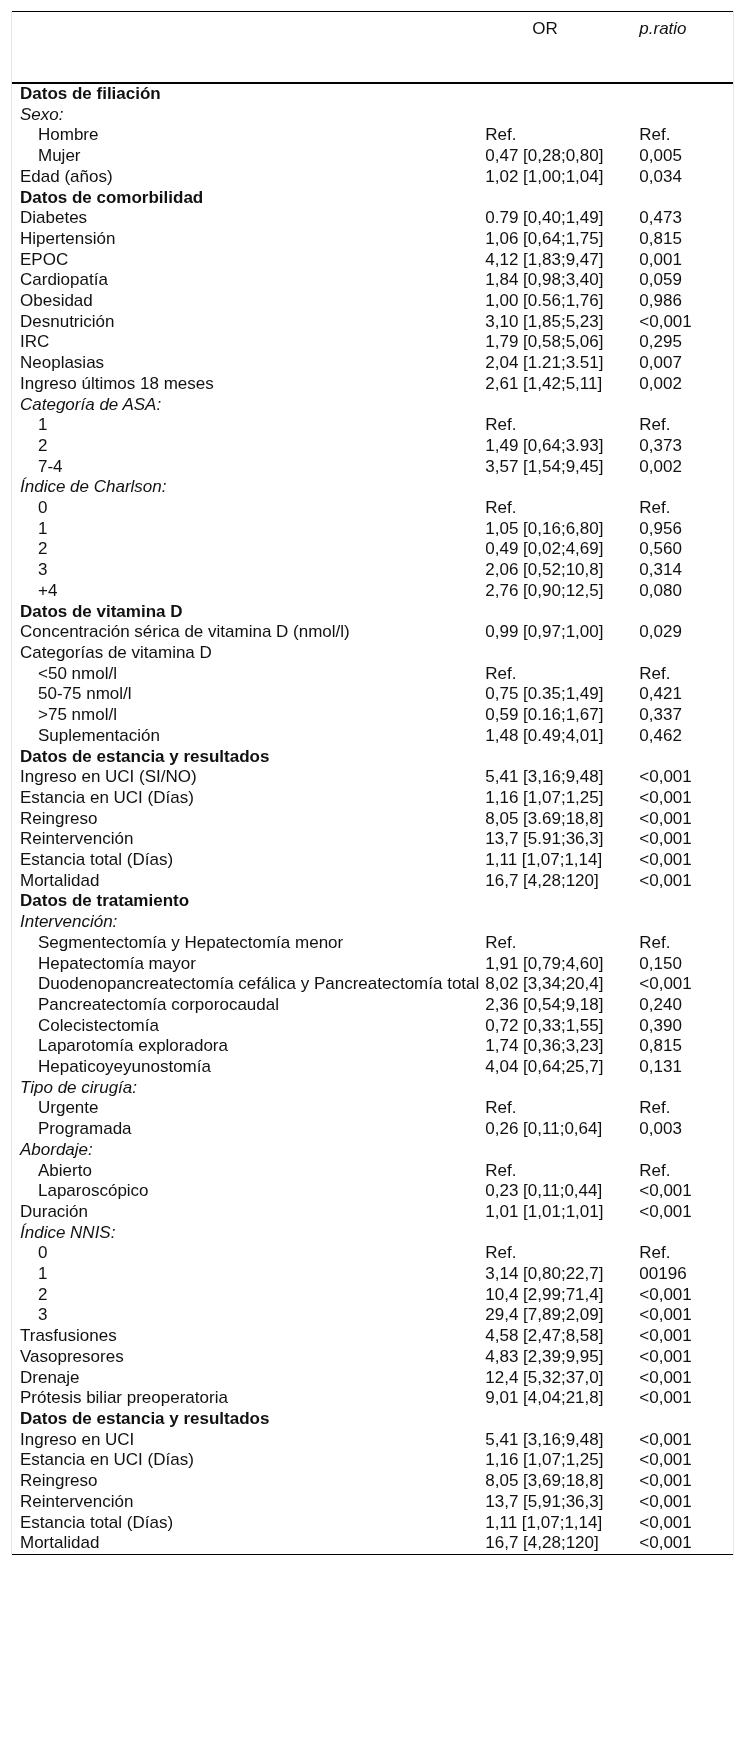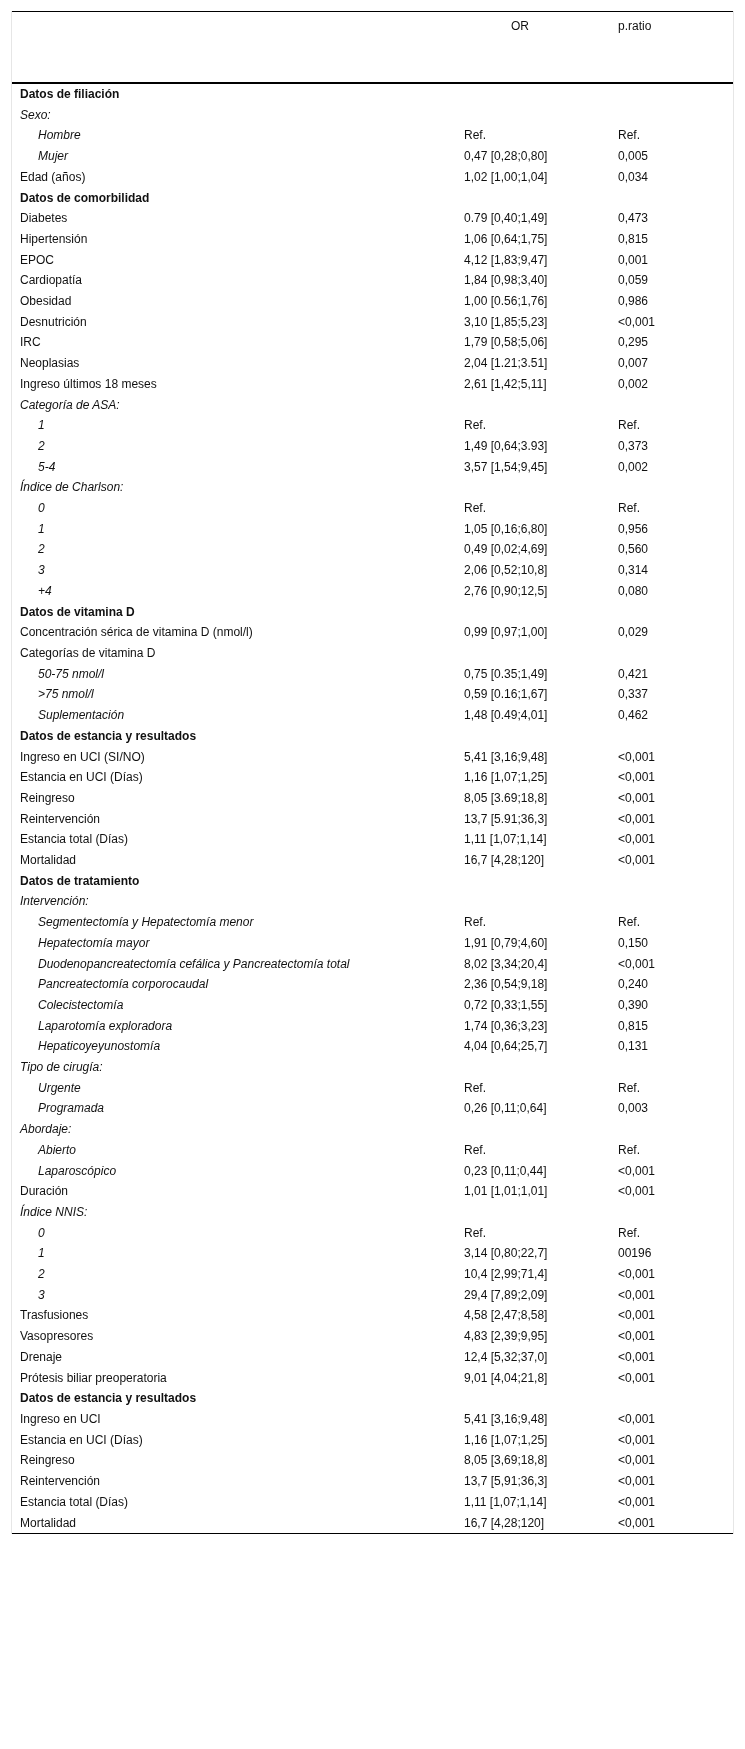--- a/index.html
+++ b/index.html
@@ -2,35 +2,35 @@
 <html><head>
 <meta charset="utf-8">
 <style>
   html, body { margin: 0; padding: 0; background: #ffffff; }
   body { width: 745px; height: 1749px; position: relative; font-family: "Liberation Sans", sans-serif; color: #111; }
   .tbl-wrap {
     position: absolute; left: 11px; top: 11px; width: 723px;
     border-left: 1px solid #e6e6e6; border-right: 1px solid #e6e6e6;
     box-sizing: border-box;
   }
-  table { border-collapse: collapse; width: 100%; font-size: 12px; }
+  table { border-collapse: collapse; width: 100%; font-size: 17px; }
   thead th {
     height: 62px; vertical-align: top; font-weight: normal; text-align: left;
     padding-top: 7px; border-top: 1.5px solid #000; border-bottom: 2.5px solid #000;
   }
   tbody td { height: 20.7px; line-height: 20.7px; padding: 0; white-space: nowrap; }
   tbody tr:last-child td { border-bottom: 1.5px solid #000; }
   .c-label { padding-left: 8px !important; width: 420px; }
   .c-or { width: 154px; padding-left: 6px !important; }
   .c-p { padding-left: 0; }
   th.c-or-h { padding-left: 53px; }
-  th.c-p-h { padding-left: 0; }
+  th.c-p-h { padding-left: 0; font-style: italic; }
   .section td.c-label { font-weight: bold; margin-left: 21px; }
   .group td.c-label { font-style: italic; margin-left: 11px; }
-  .sub td.c-label { padding-left: 26px !important; font-style: italic; }
+  .sub td.c-label { padding-left: 26px !important; }
 </style>
 </head>
 <body>
 
 <div class="tbl-wrap">
   <table>
     <thead>
       <tr>
         <th class="c-label"></th>
         <th class="c-or-h">OR</th>
@@ -122,21 +122,21 @@
           <td class="c-label">1</td>
           <td class="c-or">Ref.</td>
           <td class="c-p">Ref.</td>
         </tr>
         <tr class="sub">
           <td class="c-label">2</td>
           <td class="c-or">1,49 [0,64;3.93]</td>
           <td class="c-p">0,373</td>
         </tr>
         <tr class="sub">
-          <td class="c-label">5-4</td>
+          <td class="c-label">7-4</td>
           <td class="c-or">3,57 [1,54;9,45]</td>
           <td class="c-p">0,002</td>
         </tr>
         <tr class="group">
           <td class="c-label">Índice de Charlson:</td>
           <td class="c-or"></td>
           <td class="c-p"></td>
         </tr>
         <tr class="sub">
           <td class="c-label">0</td>
@@ -170,20 +170,25 @@
         </tr>
         <tr class="item">
           <td class="c-label">Concentración sérica de vitamina D (nmol/l)</td>
           <td class="c-or">0,99 [0,97;1,00]</td>
           <td class="c-p">0,029</td>
         </tr>
         <tr class="item">
           <td class="c-label">Categorías de vitamina D</td>
           <td class="c-or"></td>
           <td class="c-p"></td>
+        </tr>
+        <tr class="sub">
+          <td class="c-label">&lt;50 nmol/l</td>
+          <td class="c-or">Ref.</td>
+          <td class="c-p">Ref.</td>
         </tr>
         <tr class="sub">
           <td class="c-label">50-75 nmol/l</td>
           <td class="c-or">0,75 [0.35;1,49]</td>
           <td class="c-p">0,421</td>
         </tr>
         <tr class="sub">
           <td class="c-label">&gt;75 nmol/l</td>
           <td class="c-or">0,59 [0.16;1,67]</td>
           <td class="c-p">0,337</td>

